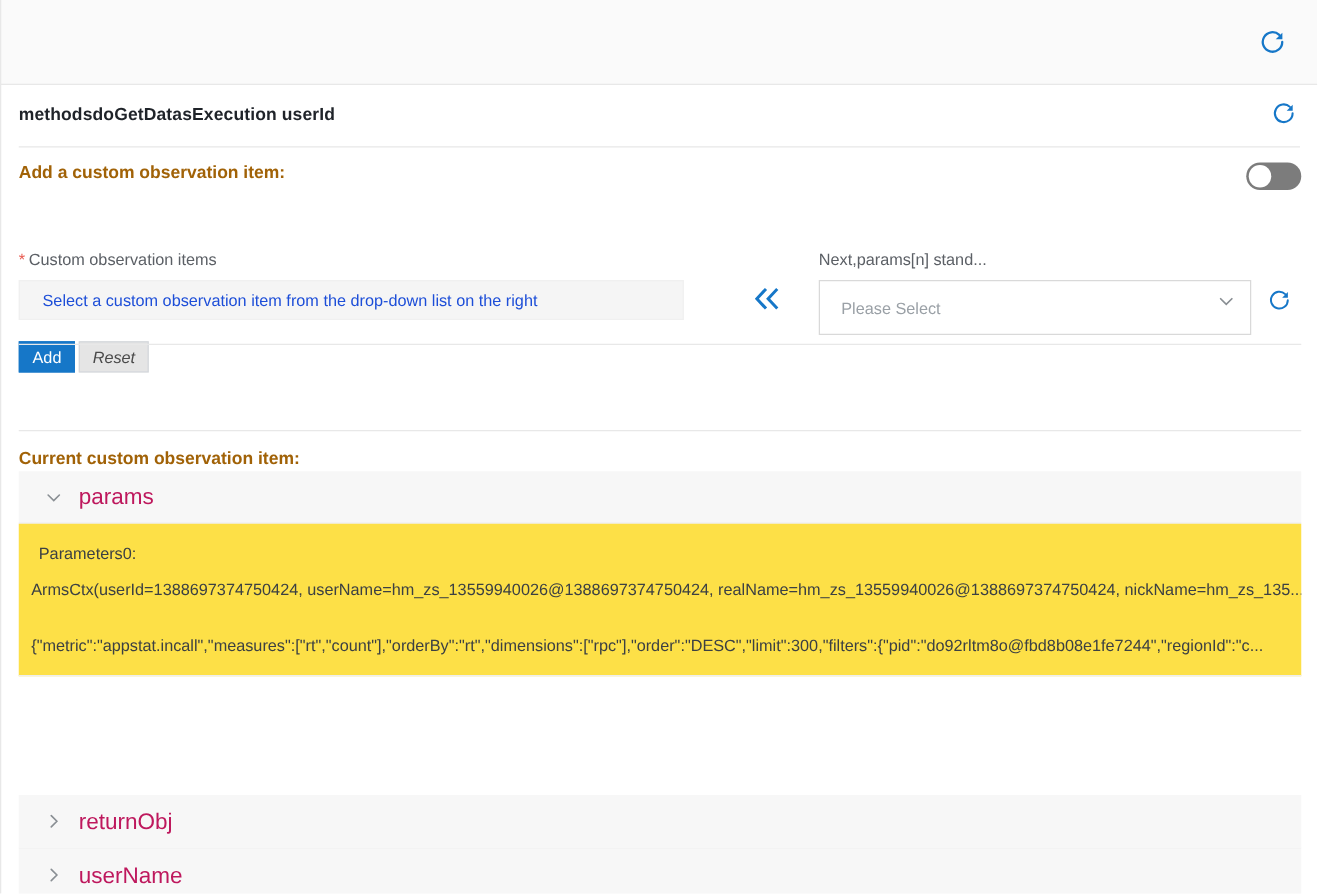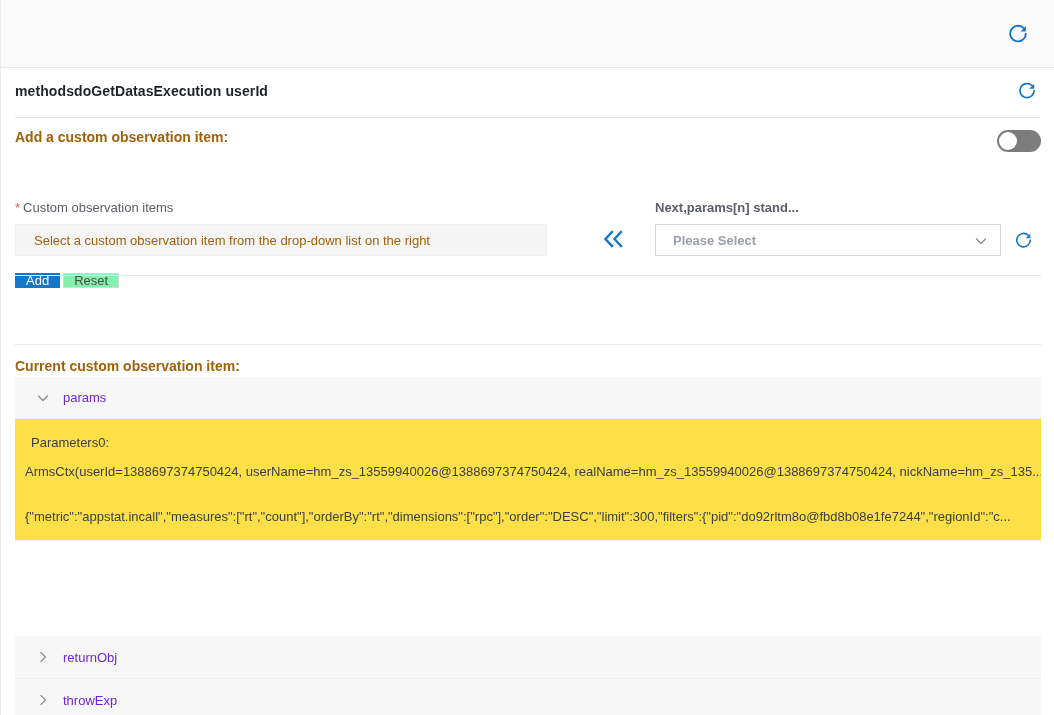--- a/index.html
+++ b/index.html
@@ -100,56 +100,57 @@
   .left-field {
     position: absolute; left: 0; top: 0; width: 626px;
   }
   .select-box-disabled {
     position: absolute; left: 0; top: 24px;
     width: 532px; height: 32px;
     background: #f5f5f5;
     border: 1px solid #f0f0f0;
     display: flex; align-items: center;
     padding-left: 18px;
-    font-size: 13px; color: #a16207;
+    font-size: 13px; color: #1d4ed8;
     cursor: not-allowed;
   }
   .chevrons-left {
     position: absolute; left: 585px; top: 28px;
     cursor: pointer;
     line-height: 1;
   }
 
   .buttons-row {
     position: absolute; left: 0; top: 73px;
     display: flex;
   }
   .btn {
-    height: 15px;
+    height: 25px;
     font-size: 13px;
     font-family: "Liberation Sans", sans-serif;
     display: flex; align-items: center; justify-content: center;
     padding: 0 10px;
     cursor: pointer;
     border: 1px solid transparent;
   }
   .btn-primary {
     background: #1677c8; color: #ffffff; border-color: #1677c8;
   }
   .btn-default {
-    background: #86efac; color: #4a4a4a; border-color: #d4d7dc;
+    background: #e5e5e5; color: #4a4a4a; border-color: #d4d7dc;
     margin-left: 3px;
+    font-style: italic;
   }
 
   .right-field {
-    position: absolute; left: 640px; top: 0; width: 386px; font-weight: bold;
+    position: absolute; left: 640px; top: 0; width: 386px;
   }
   .select-box {
     position: absolute; left: 0; top: 24px;
-    width: 346px; height: 32px;
+    width: 346px; height: 44px;
     background: #ffffff;
     border: 1px solid #d9d9d9;
     display: flex; align-items: center;
     padding-left: 17px;
     font-size: 13px; color: #9aa0a6;
     cursor: pointer;
   }
   .select-caret {
     position: absolute; right: 12px; top: 9px;
     pointer-events: none;
@@ -193,21 +194,21 @@
     display: flex; align-items: center;
     padding-left: 20px;
     cursor: pointer;
   }
   .collapse-header .arrow {
     width: 16px; height: 16px;
     display: flex; align-items: center; justify-content: center;
     margin-right: 12px;
   }
   .collapse-header .label {
-    font-size: 13px; color: #6d28d9;
+    font-size: 18px; color: #be185d;
   }
   .collapse-body {
     background: #fde047;
     padding: 0 0 0 0;
     border-bottom: 1px solid #eeeeee;
   }
   .kv-key {
     font-size: 13px; color: #3c4043;
     padding: 16px 16px 0 16px;
   }
@@ -336,20 +337,20 @@
         </div>
       </div>
 
       <div class="row-wrap">
         <div class="collapse-header">
           <span class="arrow">
             <svg width="14" height="14" viewBox="0 0 14 14" fill="none" stroke="#8a8f94" stroke-width="1.3" stroke-linecap="round">
               <polyline points="5,2.5 9.5,7 5,11.5"></polyline>
             </svg>
           </span>
-          <span class="label">throwExp</span>
+          <span class="label">userName</span>
         </div>
       </div>
 
     </div>
 
   </div>
 </div>
 
 </body></html>

